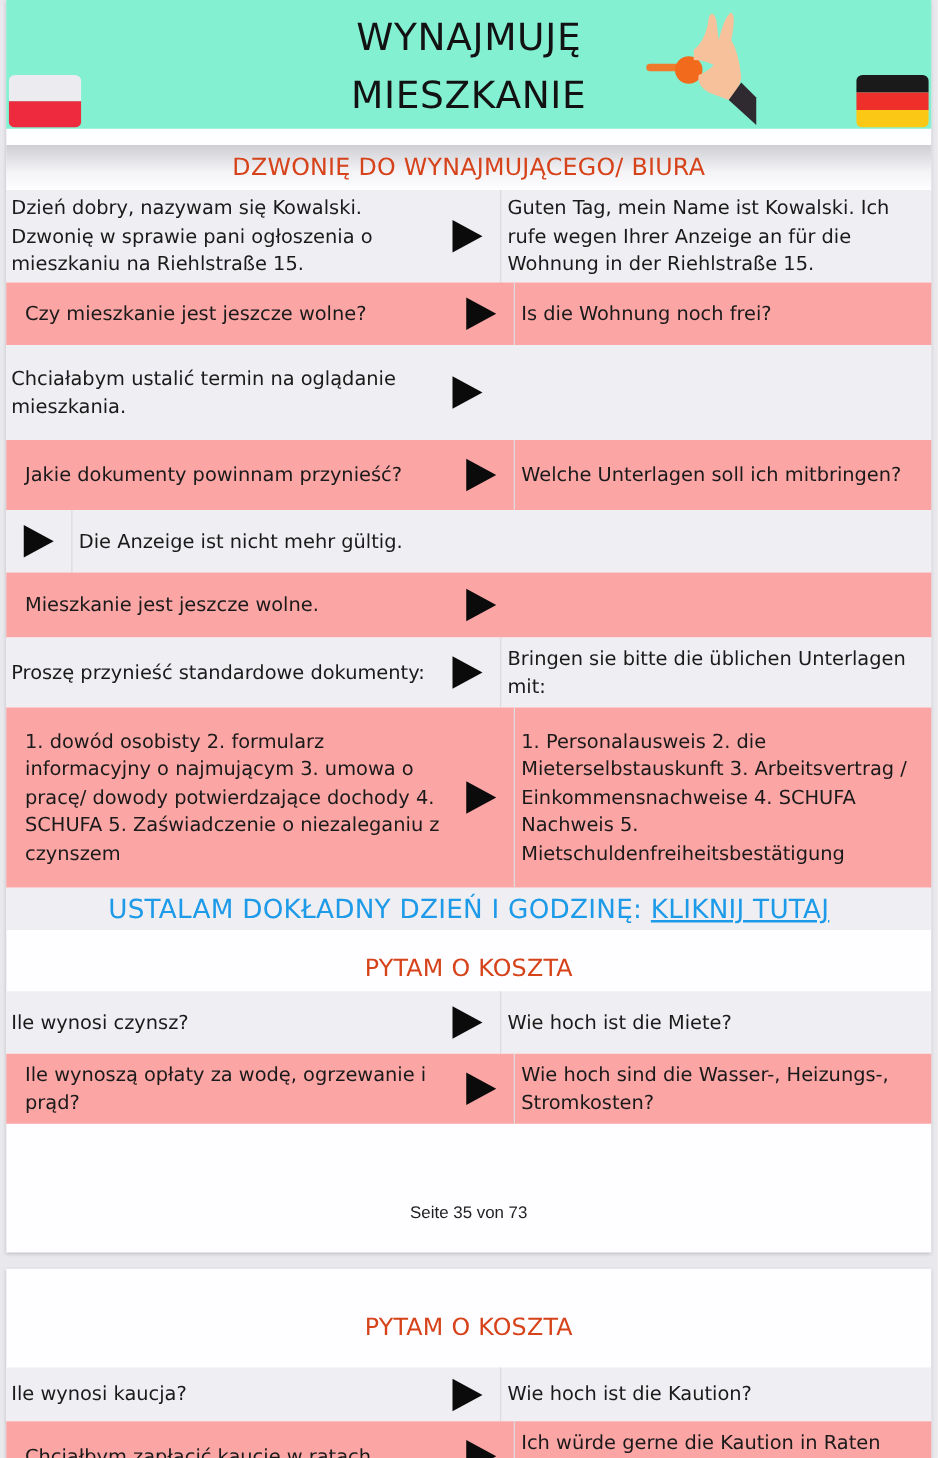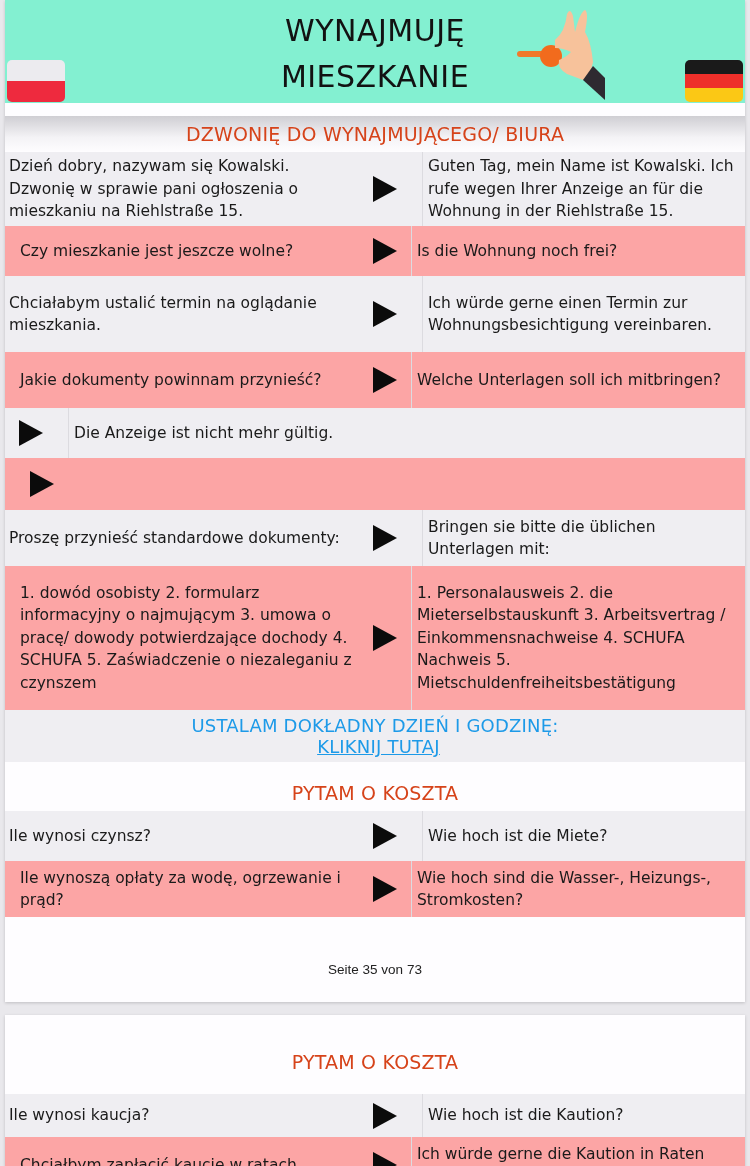--- a/index.html
+++ b/index.html
@@ -30,30 +30,30 @@
 
   .key-hand { position: absolute; left: 500px; top: 2px; width: 110px; height: 100px; }
 
   .section-head {
     height: 36px; display: flex; align-items: center; justify-content: center;
     font-size: 19px; color: #d6431a; letter-spacing: 0.2px; margin-top: 13px;
   }
   .section-head.grad { background: linear-gradient(#cfced3, #f4f3f6 60%, #fefdff); }
 
   .row { display: flex; align-items: center; position: relative; }
-  .row.gray { background: #efeef2; gap: 11px; }
+  .row.gray { background: #efeef2; }
   .row.white { background: #fca5a5; padding-left: 11px; }
   .cell-pl { width: 343px; padding-left: 4px; font-size: 15.5px; line-height: 22.5px; }
   .arrow-cell { width: 52px; display: flex; justify-content: center; align-items: center; }
   .arrow { width: 0; height: 0; border-top: 13px solid transparent; border-bottom: 13px solid transparent; border-left: 24px solid #0b0b0b; }
   .cell-de { flex: 1; padding-left: 5px; font-size: 15.5px; line-height: 22.5px; border-left: 1px solid #dcdbe0; align-self: stretch; display: flex; align-items: center; }
 
   .link-row {
-    height: 52px; background: #efeef2; display: flex; align-items: center; justify-content: center;
-    font-size: 18px; color: #1d9ae8; letter-spacing: 0.2px; flex-direction: column;
+    height: 34px; background: #efeef2; display: flex; align-items: center; justify-content: center;
+    font-size: 21px; color: #1d9ae8; letter-spacing: 0.2px;
   }
   .link-row a { color: #1d9ae8; text-decoration: underline; margin-left: 7px; }
 
   .footer {
     position: absolute; left: 0; right: 0; top: 962px; text-align: center;
     font-family: "Liberation Sans", sans-serif; font-size: 13.5px; color: #222;
   }
 </style>
 </head>
 <body>
@@ -95,36 +95,36 @@
     <div class="arrow-cell">
         <div class="arrow"></div>
       </div>
     <div class="cell-de">Is die Wohnung noch frei?</div>
   </div>
   <div class="row gray" style="height:76px">
     <div class="cell-pl">Chciałabym ustalić termin na oglądanie mieszkania.</div>
     <div class="arrow-cell">
         <div class="arrow"></div>
       </div>
-    <div class="cell-de">Ich würde gerne einen Termin zur Wohnungsbesichtigung vereinbaren.</div>
   </div>
   <div class="row white" style="height:56px">
     <div class="cell-pl">Jakie dokumenty powinnam przynieść?</div>
     <div class="arrow-cell">
         <div class="arrow"></div>
       </div>
     <div class="cell-de">Welche Unterlagen soll ich mitbringen?</div>
   </div>
   <div class="row gray" style="height:50px">
     <div class="arrow-cell">
         <div class="arrow"></div>
       </div>
     <div class="cell-de">Die Anzeige ist nicht mehr gültig.</div>
   </div>
   <div class="row white" style="height:52px">
+    <div class="cell-pl">Mieszkanie jest jeszcze wolne.</div>
     <div class="arrow-cell">
         <div class="arrow"></div>
       </div>
   </div>
   <div class="row gray" style="height:56px">
     <div class="cell-pl">Proszę przynieść standardowe dokumenty:</div>
     <div class="arrow-cell">
         <div class="arrow"></div>
       </div>
     <div class="cell-de">Bringen sie bitte die üblichen Unterlagen mit:</div>

